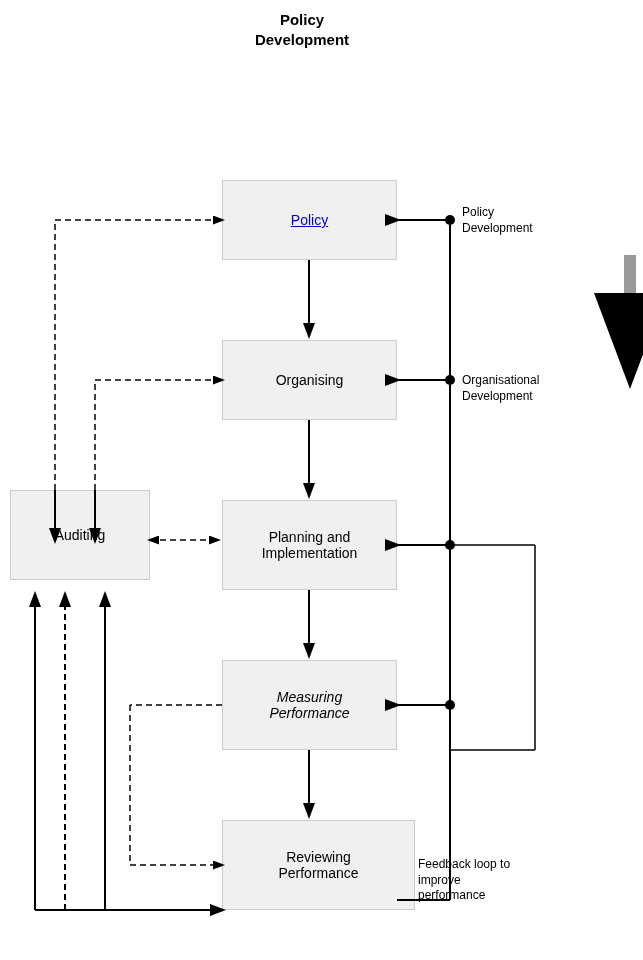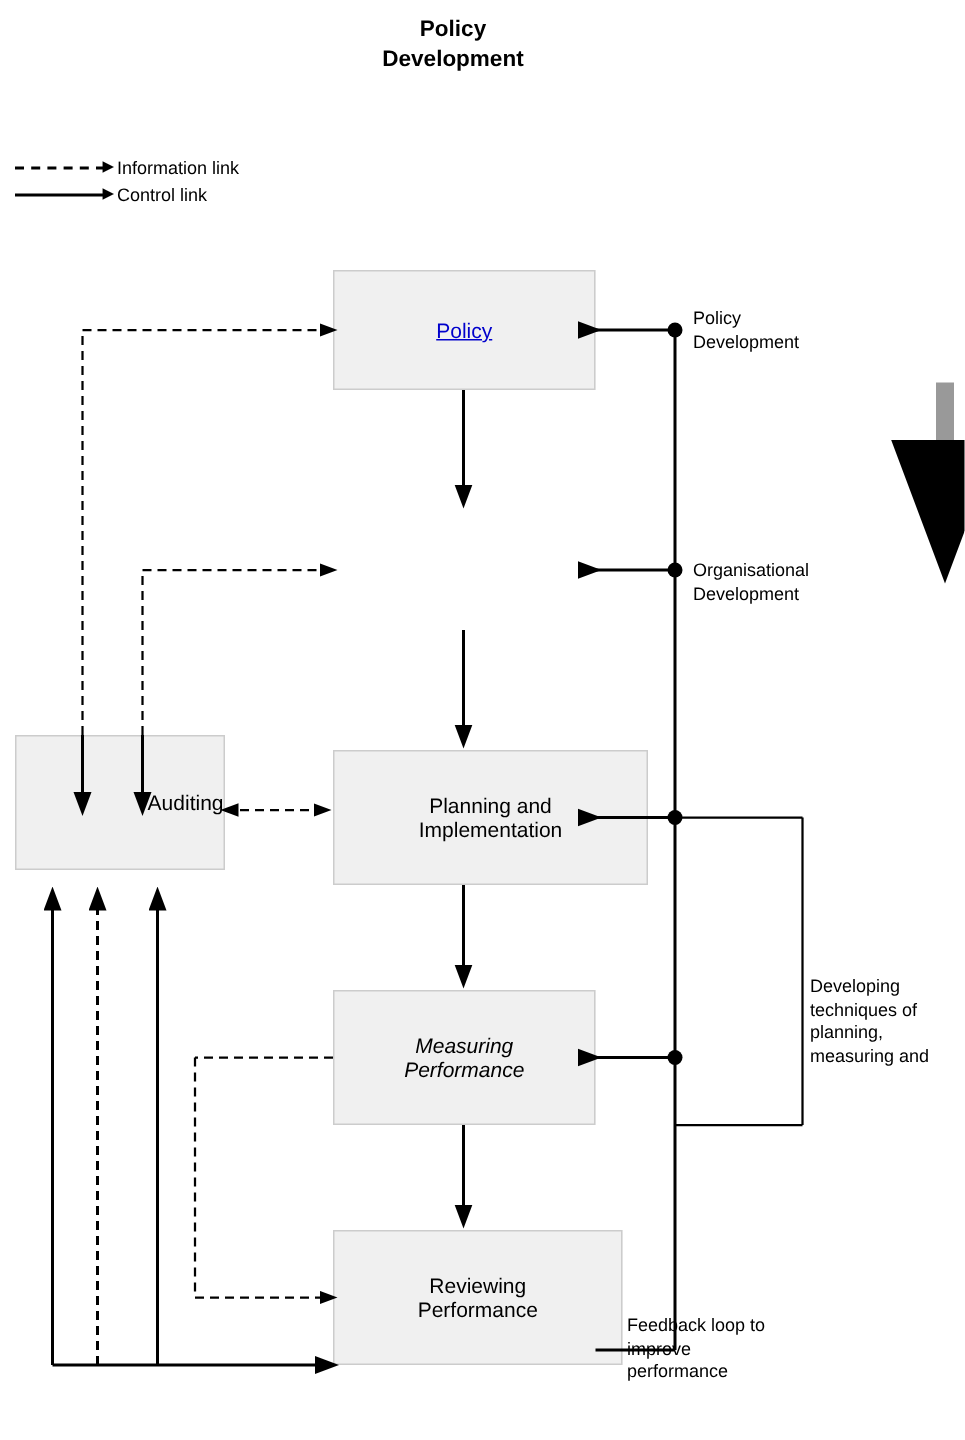--- a/index.html
+++ b/index.html
@@ -91,21 +91,21 @@
     .box-organising {
       left: 222px;
       top: 340px;
       width: 175px;
       height: 80px;
     }
 
     .box-planning {
       left: 222px;
       top: 500px;
-      width: 210px;
+      width: 175px;
       height: 90px;
     }
 
     .box-measuring {
       left: 222px;
       top: 660px;
       width: 175px;
       height: 90px;
       font-style: italic;
     }
@@ -117,21 +117,21 @@
       height: 90px;
     }
 
     .box-auditing {
       left: 10px;
       top: 490px;
       width: 140px;
       height: 90px;
       display: flex;
       align-items: center;
-      justify-content: flex-end;
+      justify-content: center;
     }
 
     
     .svg-overlay {
       position: absolute;
       top: 0;
       left: 0;
       width: 643px;
       height: 960px;
       pointer-events: none;
@@ -158,69 +158,61 @@
     }
 
     .label-developing {
       left: 540px;
       top: 650px;
       width: 100px;
     }
 
     .label-feedback {
       left: 418px;
-      top: 876px;
+      top: 857px;
       width: 110px;
     }
   </style>
 </head>
 <body>
 
 <div class="diagram-container">
 
   <div class="title">
     <span>Policy</span><br>
     <span>Development</span>
   </div>
 
-  <div class="legend">
-    <div class="legend-item">
-      <div class="legend-line legend-dashed legend-arrow"></div>
-      <span class="legend-text">Information link</span>
-    </div>
-    <div class="legend-item">
-      <div class="legend-line legend-solid legend-arrow"></div>
-      <span class="legend-text">Control link</span>
-    </div>
-  </div>
 
   <div class="box box-policy">
     <a href="#">Policy</a>
   </div>
 
+  <div class="box box-organising">
+    <span>Organising</span>
+  </div>
 
   <div class="box box-planning">
     <span>Planning and<br>Implementation</span>
   </div>
 
   <div class="box box-measuring">
     <span>Measuring<br>Performance</span>
   </div>
 
   <div class="box box-reviewing">
     <span>Reviewing<br>Performance</span>
   </div>
 
   <div class="box box-auditing">
     <span>Auditing</span>
   </div>
 
   <div class="right-label label-policy-dev">Policy<br>Development</div>
   <div class="right-label label-org-dev">Organisational<br>Development</div>
-  <div class="right-label label-developing">Developing<br>techniques of<br>planning,<br>measuring and</div>
   <div class="right-label label-feedback">Feedback loop to<br>improve<br>performance</div>
 
   <svg class="svg-overlay">
     <defs>
 
       <marker id="arrow-solid" markerWidth="8" markerHeight="8" refX="6" refY="3" orient="auto">
         <path d="M0,0 L0,6 L8,3 z" fill="#000"></path>
       </marker>
 
       <marker id="arrow-dashed" markerWidth="8" markerHeight="8" refX="6" refY="3" orient="auto">

